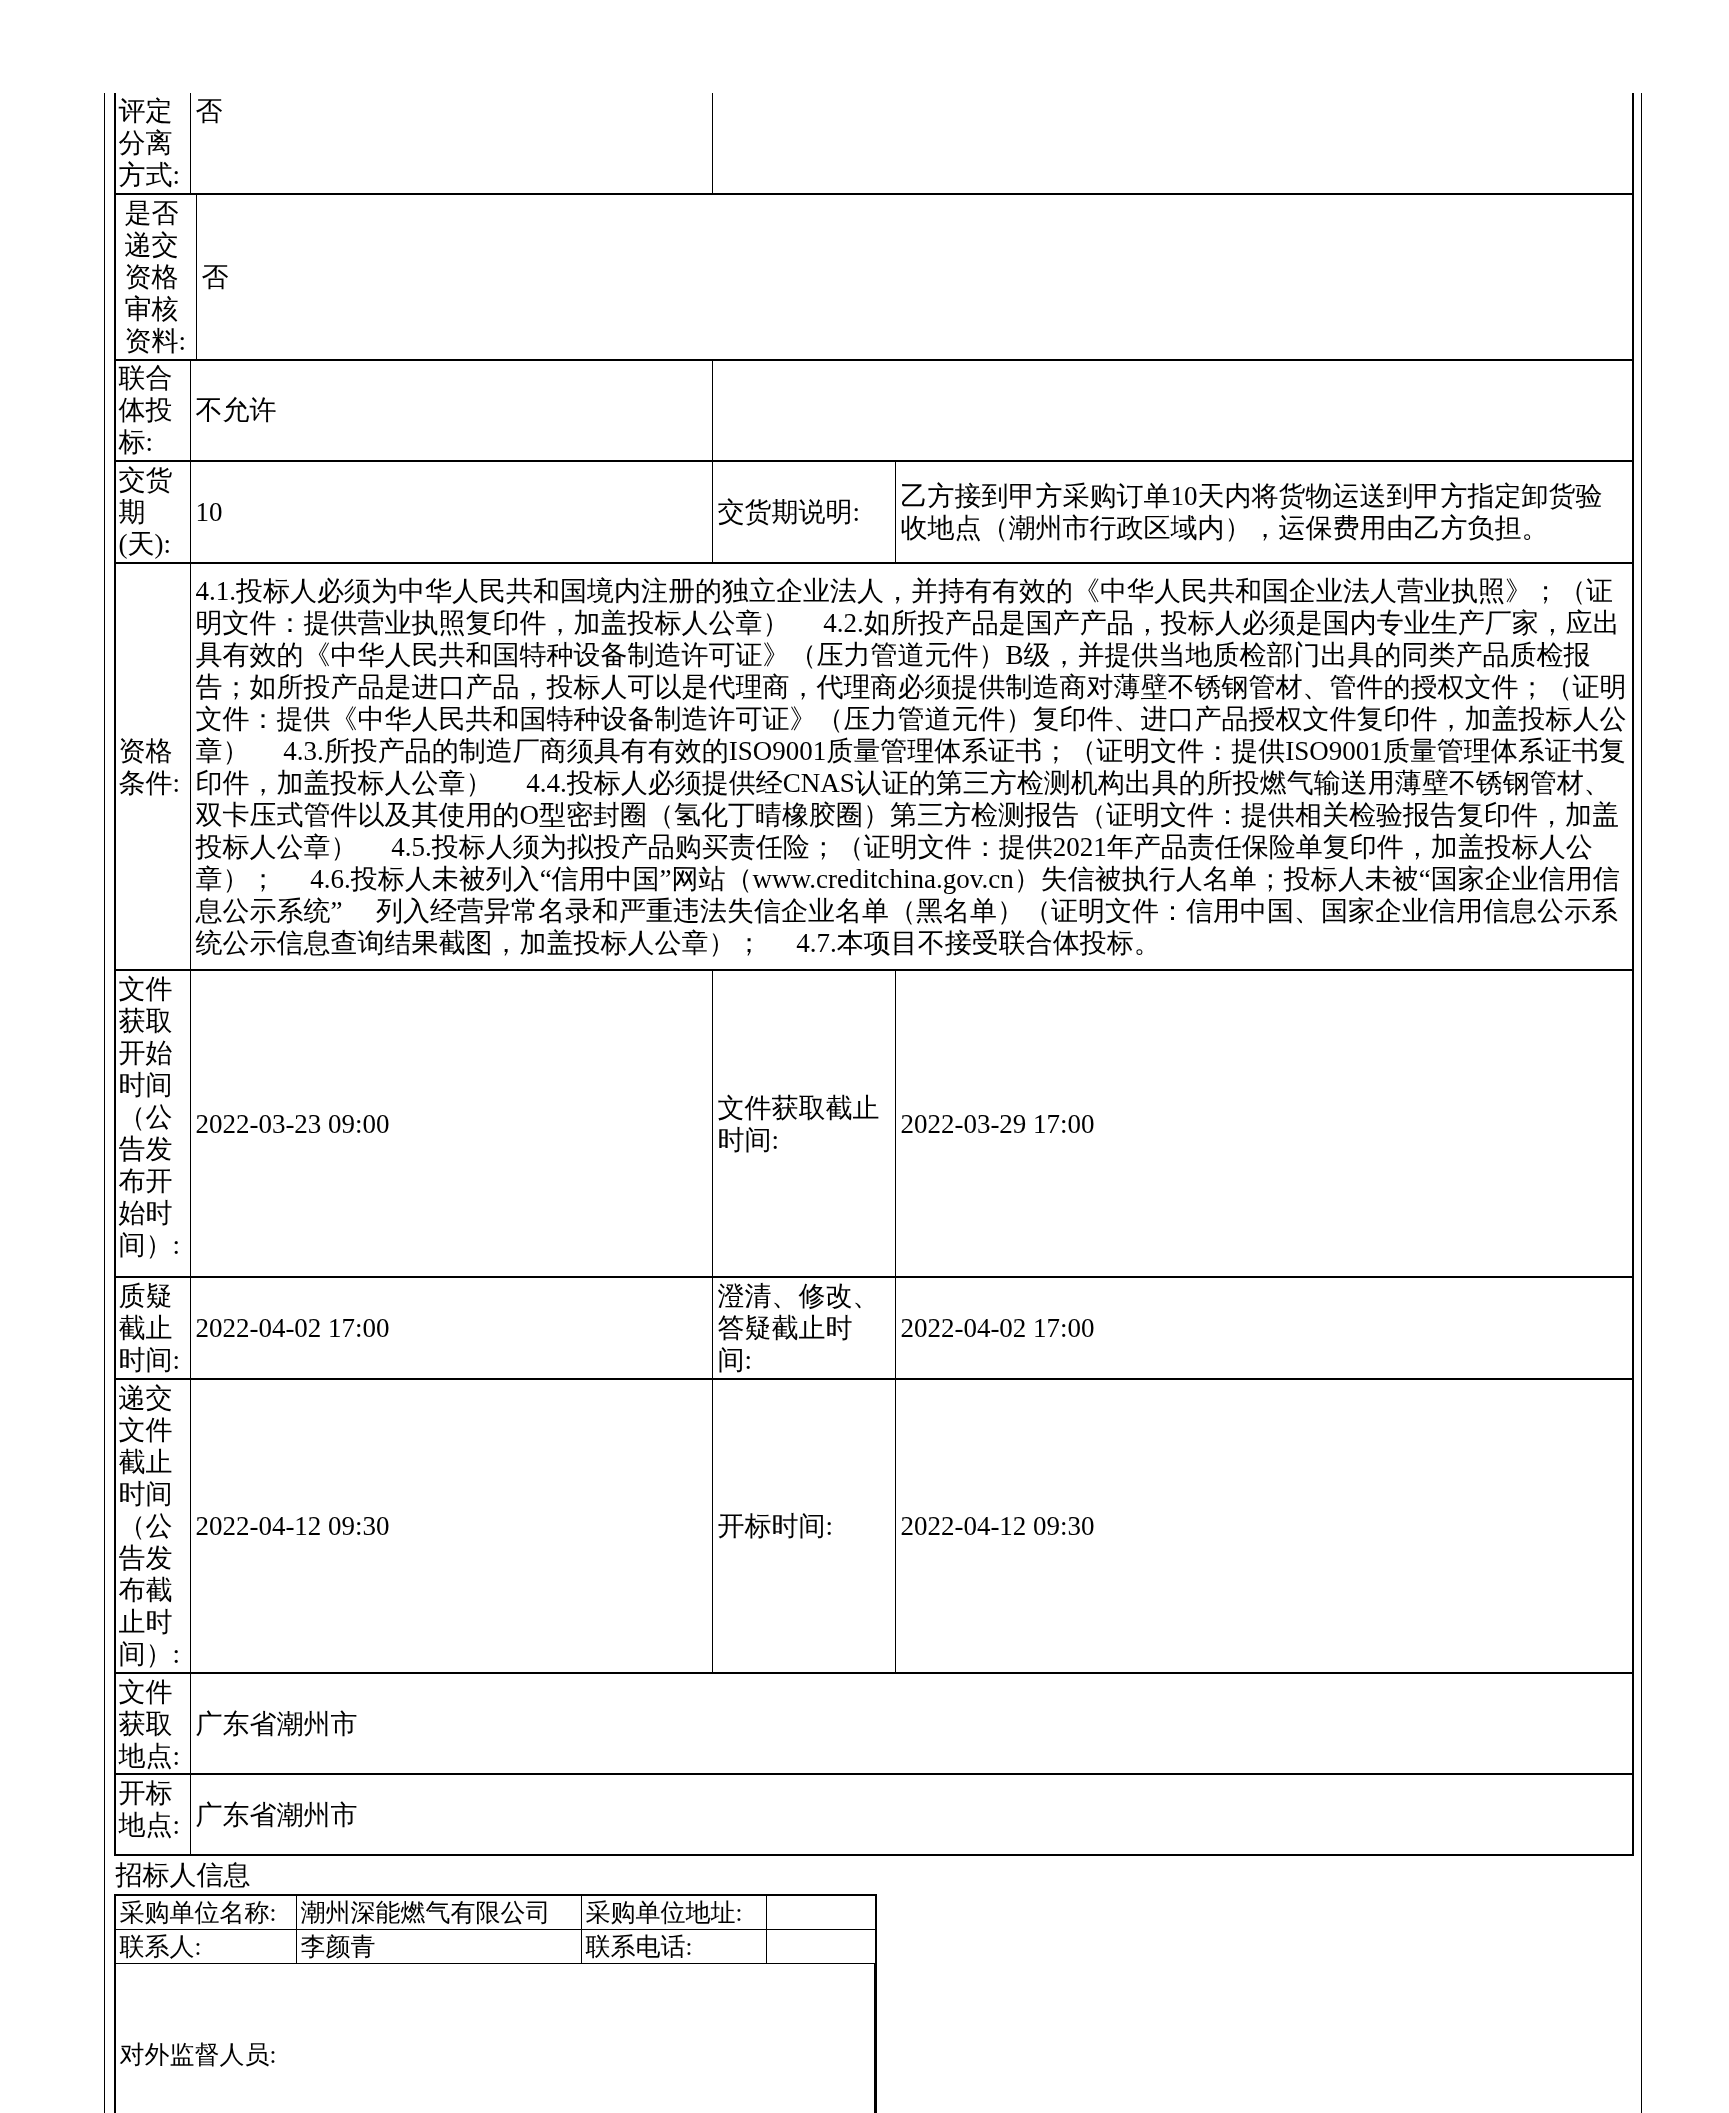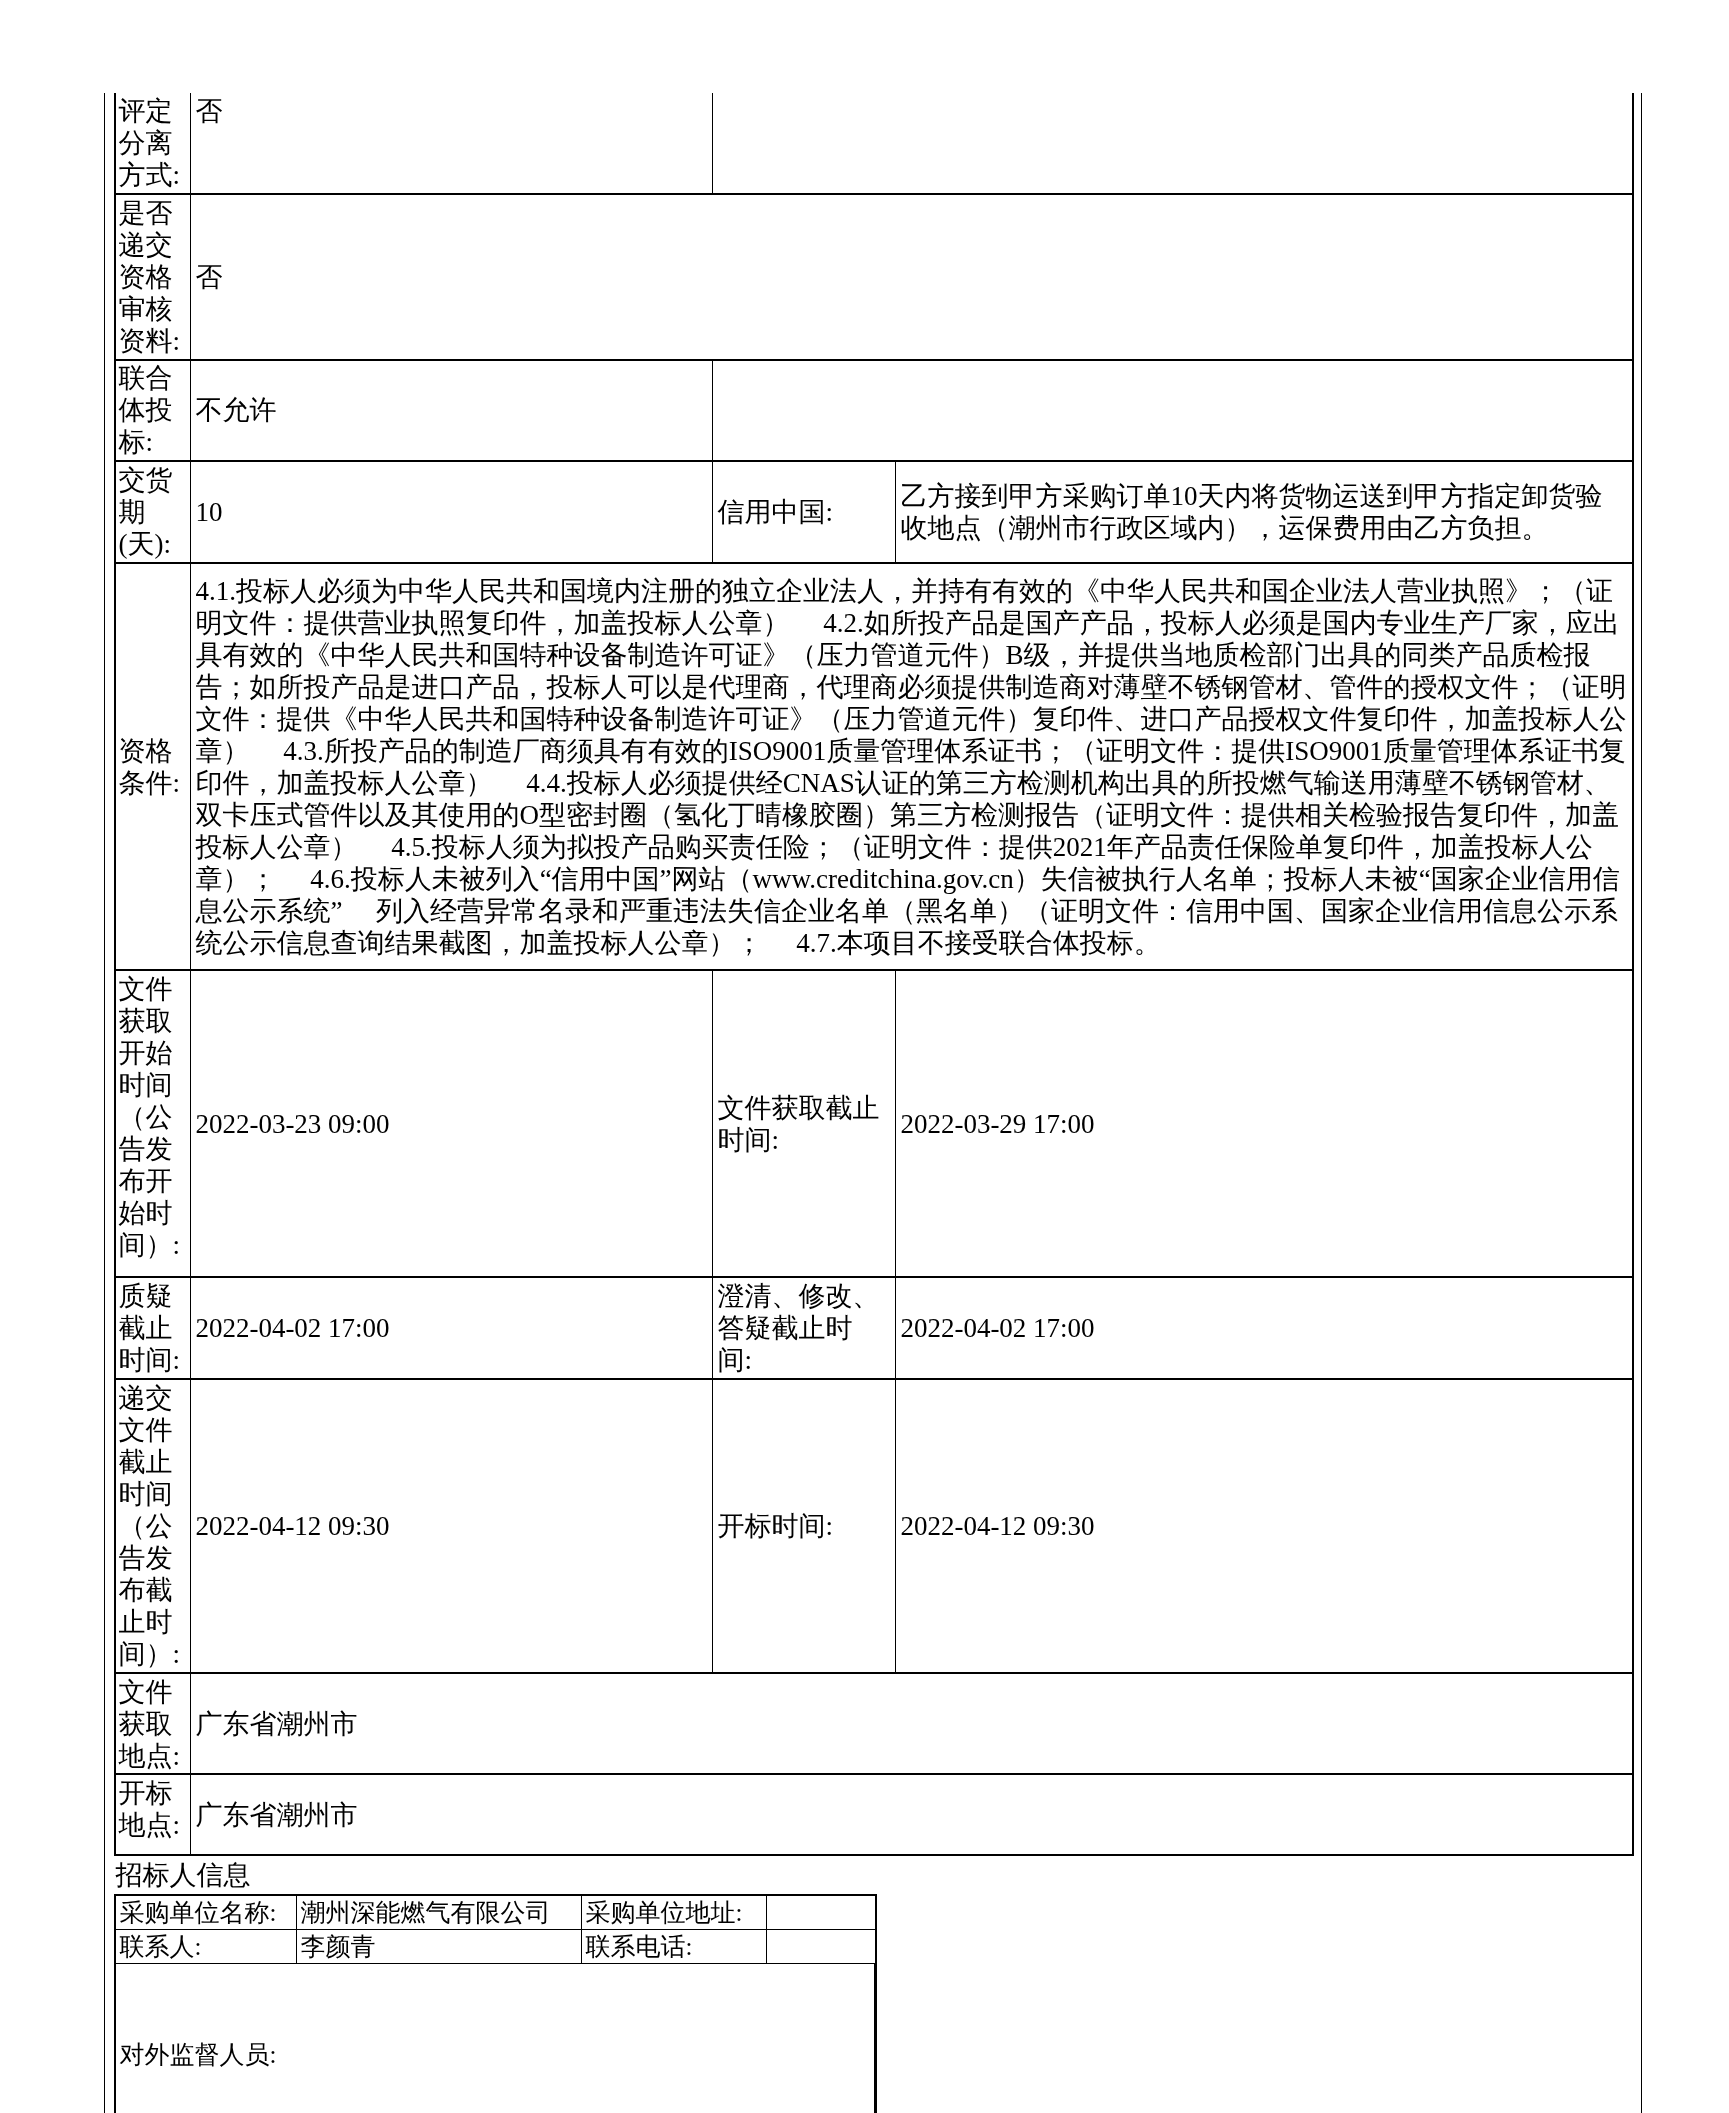--- a/index.html
+++ b/index.html
@@ -38,21 +38,21 @@
     white-space: pre-line;
     align-items: flex-start;
     padding: 1.9px 1.9px 1.9px 2.9px;
   }
   .lbl.vmid { align-items: center; }
   .lbl2 { white-space: pre-line; }
   .vtop { align-items: flex-start; }
   .w-val  { flex: 0 0 522px; }   
   .w-lbl2 { flex: 0 0 183px; }   
   .hr1  { min-height: 96px; }
-  .hr2  { min-height: 159px; }
+  .hr2  { min-height: 159px; padding-left: 6px; }
   .hr3  { min-height: 96px; }
   .hr4  { min-height: 93px;  }
   .hr5  { min-height: 97px; }
   .hr6  { min-height: 407px; }
   .hr7  { min-height: 307px; }
   .hr8  { min-height: 92px;  }
   .hr9  { min-height: 287px; }
   .hr10 { min-height: 88px;  }
   .hr11 { min-height: 81px;  }
   .qualtext { line-height: 32px; }
@@ -105,21 +105,21 @@
 标:</div>
       <div class="cell w-val">不允许</div>
       <div class="cell last"></div>
     </div>
 
     <div class="row hr4">
       <div class="cell lbl">交货
 期
 (天):</div>
       <div class="cell w-val">10</div>
-      <div class="cell lbl2 w-lbl2">信用中国:</div>
+      <div class="cell lbl2 w-lbl2">交货期说明:</div>
       <div class="cell last">乙方接到甲方采购订单10天内将货物运送到甲方指定卸货验收地点（潮州市行政区域内），运保费用由乙方负担。</div>
     </div>
 
 
     <div class="row hr6">
       <div class="cell lbl vmid">资格
 条件:</div>
       <div class="cell last qualtext">4.1.投标人必须为中华人民共和国境内注册的独立企业法人，并持有有效的《中华人民共和国企业法人营业执照》；（证明文件：提供营业执照复印件，加盖投标人公章）　 4.2.如所投产品是国产产品，投标人必须是国内专业生产厂家，应出具有效的《中华人民共和国特种设备制造许可证》（压力管道元件）B级，并提供当地质检部门出具的同类产品质检报告；如所投产品是进口产品，投标人可以是代理商，代理商必须提供制造商对薄壁不锈钢管材、管件的授权文件；（证明文件：提供《中华人民共和国特种设备制造许可证》（压力管道元件）复印件、进口产品授权文件复印件，加盖投标人公章）　 4.3.所投产品的制造厂商须具有有效的ISO9001质量管理体系证书；（证明文件：提供ISO9001质量管理体系证书复印件，加盖投标人公章）　 4.4.投标人必须提供经CNAS认证的第三方检测机构出具的所投燃气输送用薄壁不锈钢管材、双卡压式管件以及其使用的O型密封圈（氢化丁晴橡胶圈）第三方检测报告（证明文件：提供相关检验报告复印件，加盖投标人公章）　 4.5.投标人须为拟投产品购买责任险；（证明文件：提供2021年产品责任保险单复印件，加盖投标人公章）；　 4.6.投标人未被列入“信用中国”网站（www.creditchina.gov.cn）失信被执行人名单；投标人未被“国家企业信用信息公示系统”　 列入经营异常名录和严重违法失信企业名单（黑名单）（证明文件：信用中国、国家企业信用信息公示系统公示信息查询结果截图，加盖投标人公章）；　 4.7.本项目不接受联合体投标。</div>
     </div>
 

